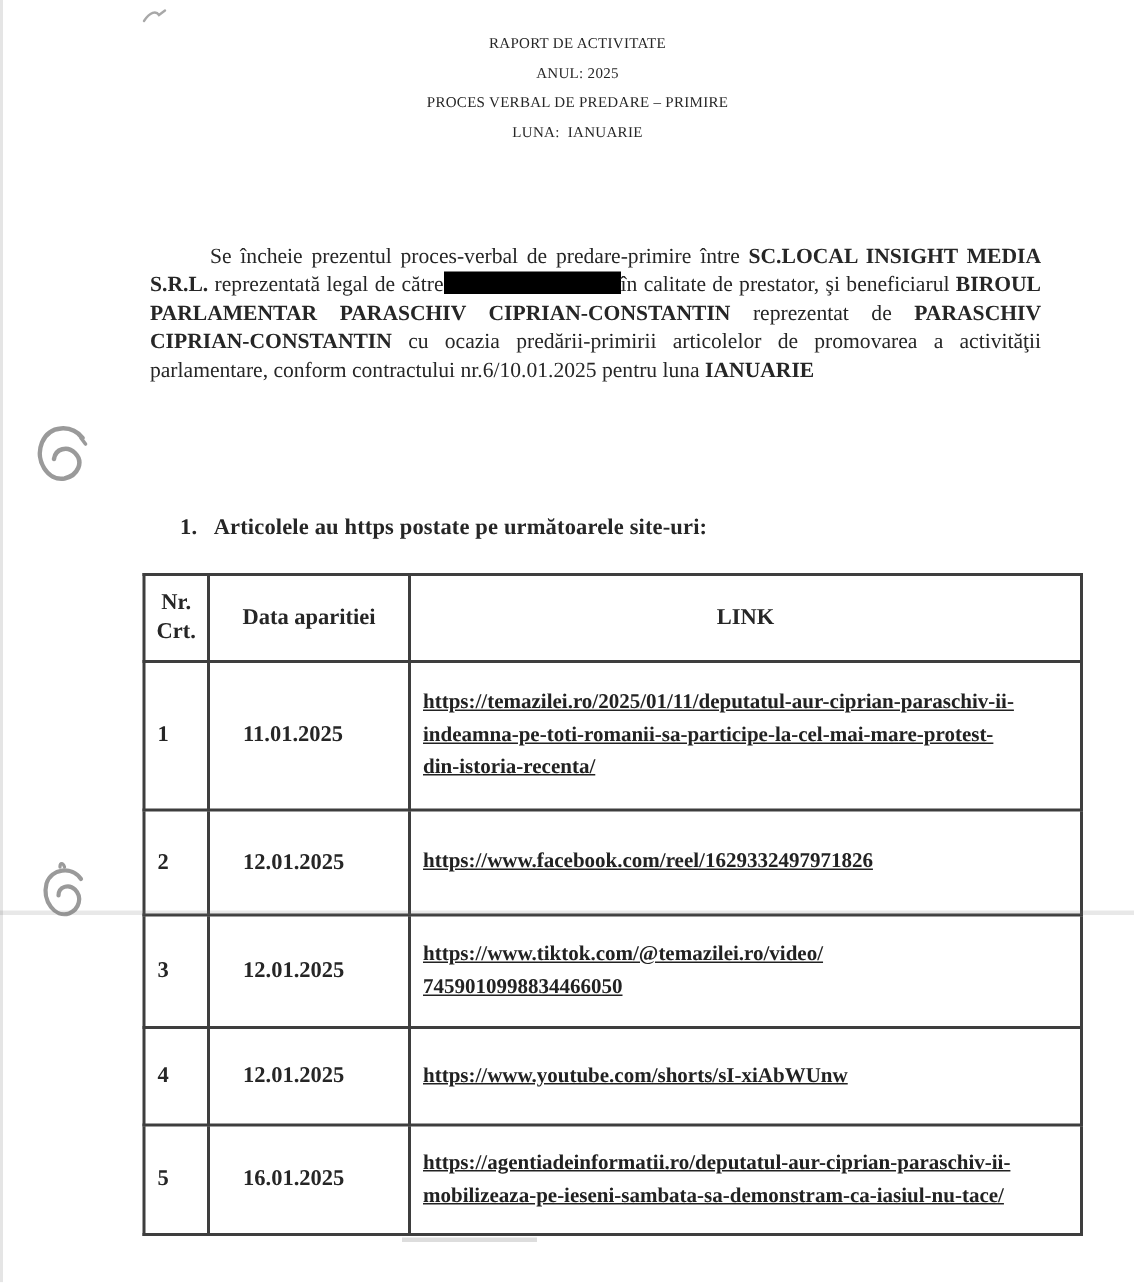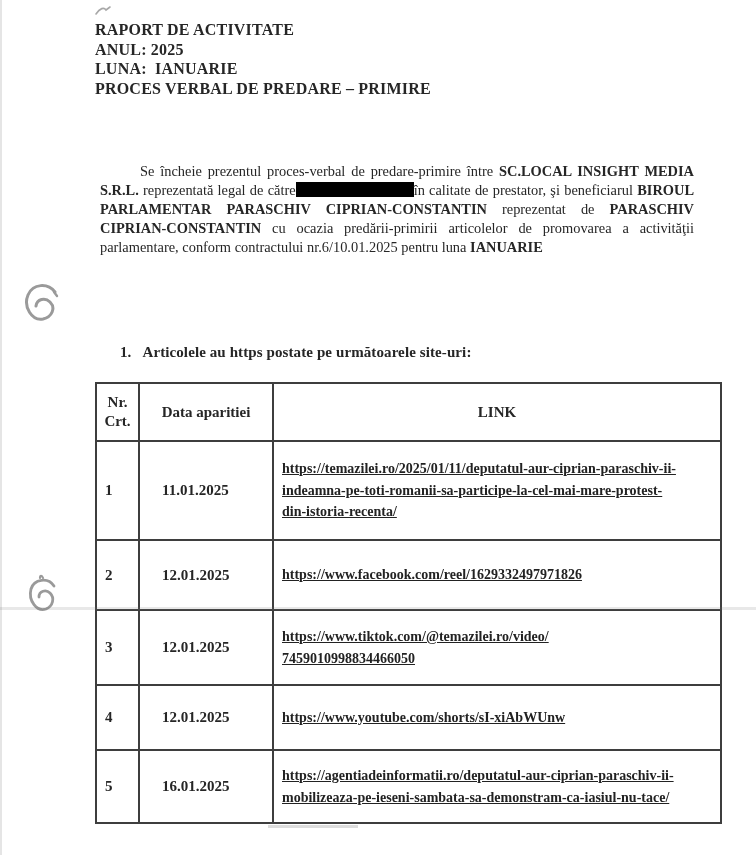--- a/index.html
+++ b/index.html
@@ -11,21 +11,21 @@
   .scan-fold-line { position:absolute; left:0; top:607px; width:756px; height:3px; background:rgba(110,110,110,0.16); z-index:5; pointer-events:none; }
   .scan-smudge { position:absolute; left:268px; top:825px; width:90px; height:3px; background:rgba(120,120,120,0.25); }
 
   .mark { position:absolute; z-index:4; }
   .mark-squiggle { left:94px; top:4px; }
   .mark-curl1 { left:23px; top:284px; }
   .mark-curl2 { left:27px; top:574px; }
 
   .title {
     position:absolute; top:20px; left:95px; width:580px;
-    text-align:left; font-weight:bold; font-size:16px; line-height:19.5px;
+    text-align:center; font-weight:normal; font-size:10px; line-height:19.5px;
     letter-spacing:0.2px;
   }
   .para {
     position:absolute; top:148px; left:100px; width:594px;
     font-size:14.4px; line-height:19px; text-align:justify;
   }
   .para .b { font-weight:bold; }
   .para .indent { display:inline-block; width:40px; }
   .para .redacted { display:inline-block; width:118px; height:15px; background:#000000; vertical-align:-2px; }
 
@@ -79,22 +79,22 @@
     <path d="M 31 8 L 34 12" fill="none" stroke="#9a9a9a" stroke-width="2.4" stroke-linecap="round"></path>
   </svg>
   <svg class="mark mark-curl2" width="32" height="44" viewBox="0 0 32 44">
     <path d="M 16 4 C 15 1, 13 1, 13 4" fill="none" stroke="#9a9a9a" stroke-width="2.2" stroke-linecap="round"></path>
     <path d="M 27 12 C 21 3, 7 5, 4 15 C 1 27, 10 38, 19 35 C 26 32, 28 24, 23 19 C 19 15, 12 17, 12 23" fill="none" stroke="#9a9a9a" stroke-width="2.8" stroke-linecap="round"></path>
   </svg>
 
   <div class="title">
     <div>RAPORT DE ACTIVITATE</div>
     <div>ANUL: 2025</div>
+    <div>PROCES VERBAL DE PREDARE – PRIMIRE</div>
     <div>LUNA:&nbsp; IANUARIE</div>
-    <div>PROCES VERBAL DE PREDARE – PRIMIRE</div>
   </div>
 
   <p class="para"><span class="indent"></span><span class="">Se încheie prezentul proces-verbal de predare-primire între </span><span class="b">SC.LOCAL INSIGHT MEDIA S.R.L.</span><span class=""> reprezentată legal de către</span><span class="redacted"></span><span class="">în calitate de prestator, şi beneficiarul </span><span class="b">BIROUL PARLAMENTAR PARASCHIV CIPRIAN-CONSTANTIN</span><span class=""> reprezentat de </span><span class="b">PARASCHIV CIPRIAN-CONSTANTIN</span><span class=""> cu ocazia predării-primirii articolelor de promovarea a activităţii parlamentare, conform contractului nr.6/10.01.2025 pentru luna </span><span class="b">IANUARIE</span></p>
 
   <div class="heading">
     <span class="num">1.</span><span>Articolele au https postate pe următoarele site-uri:</span>
   </div>
 
   <table class="articles">
     <colgroup>

